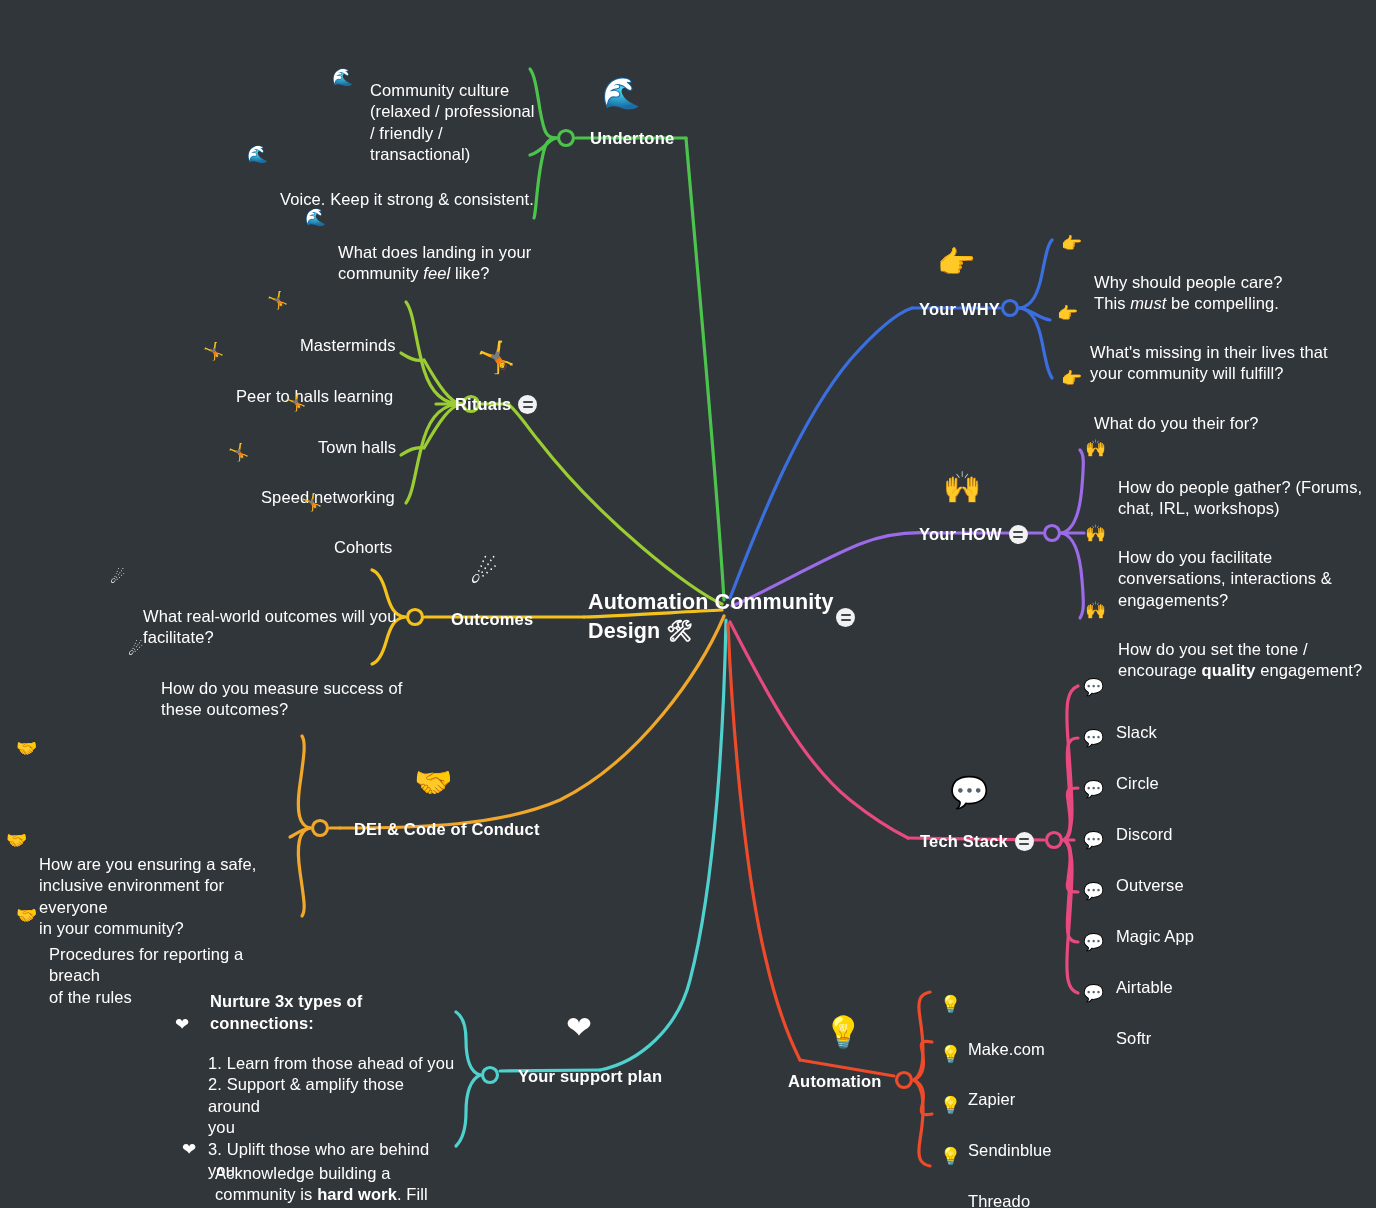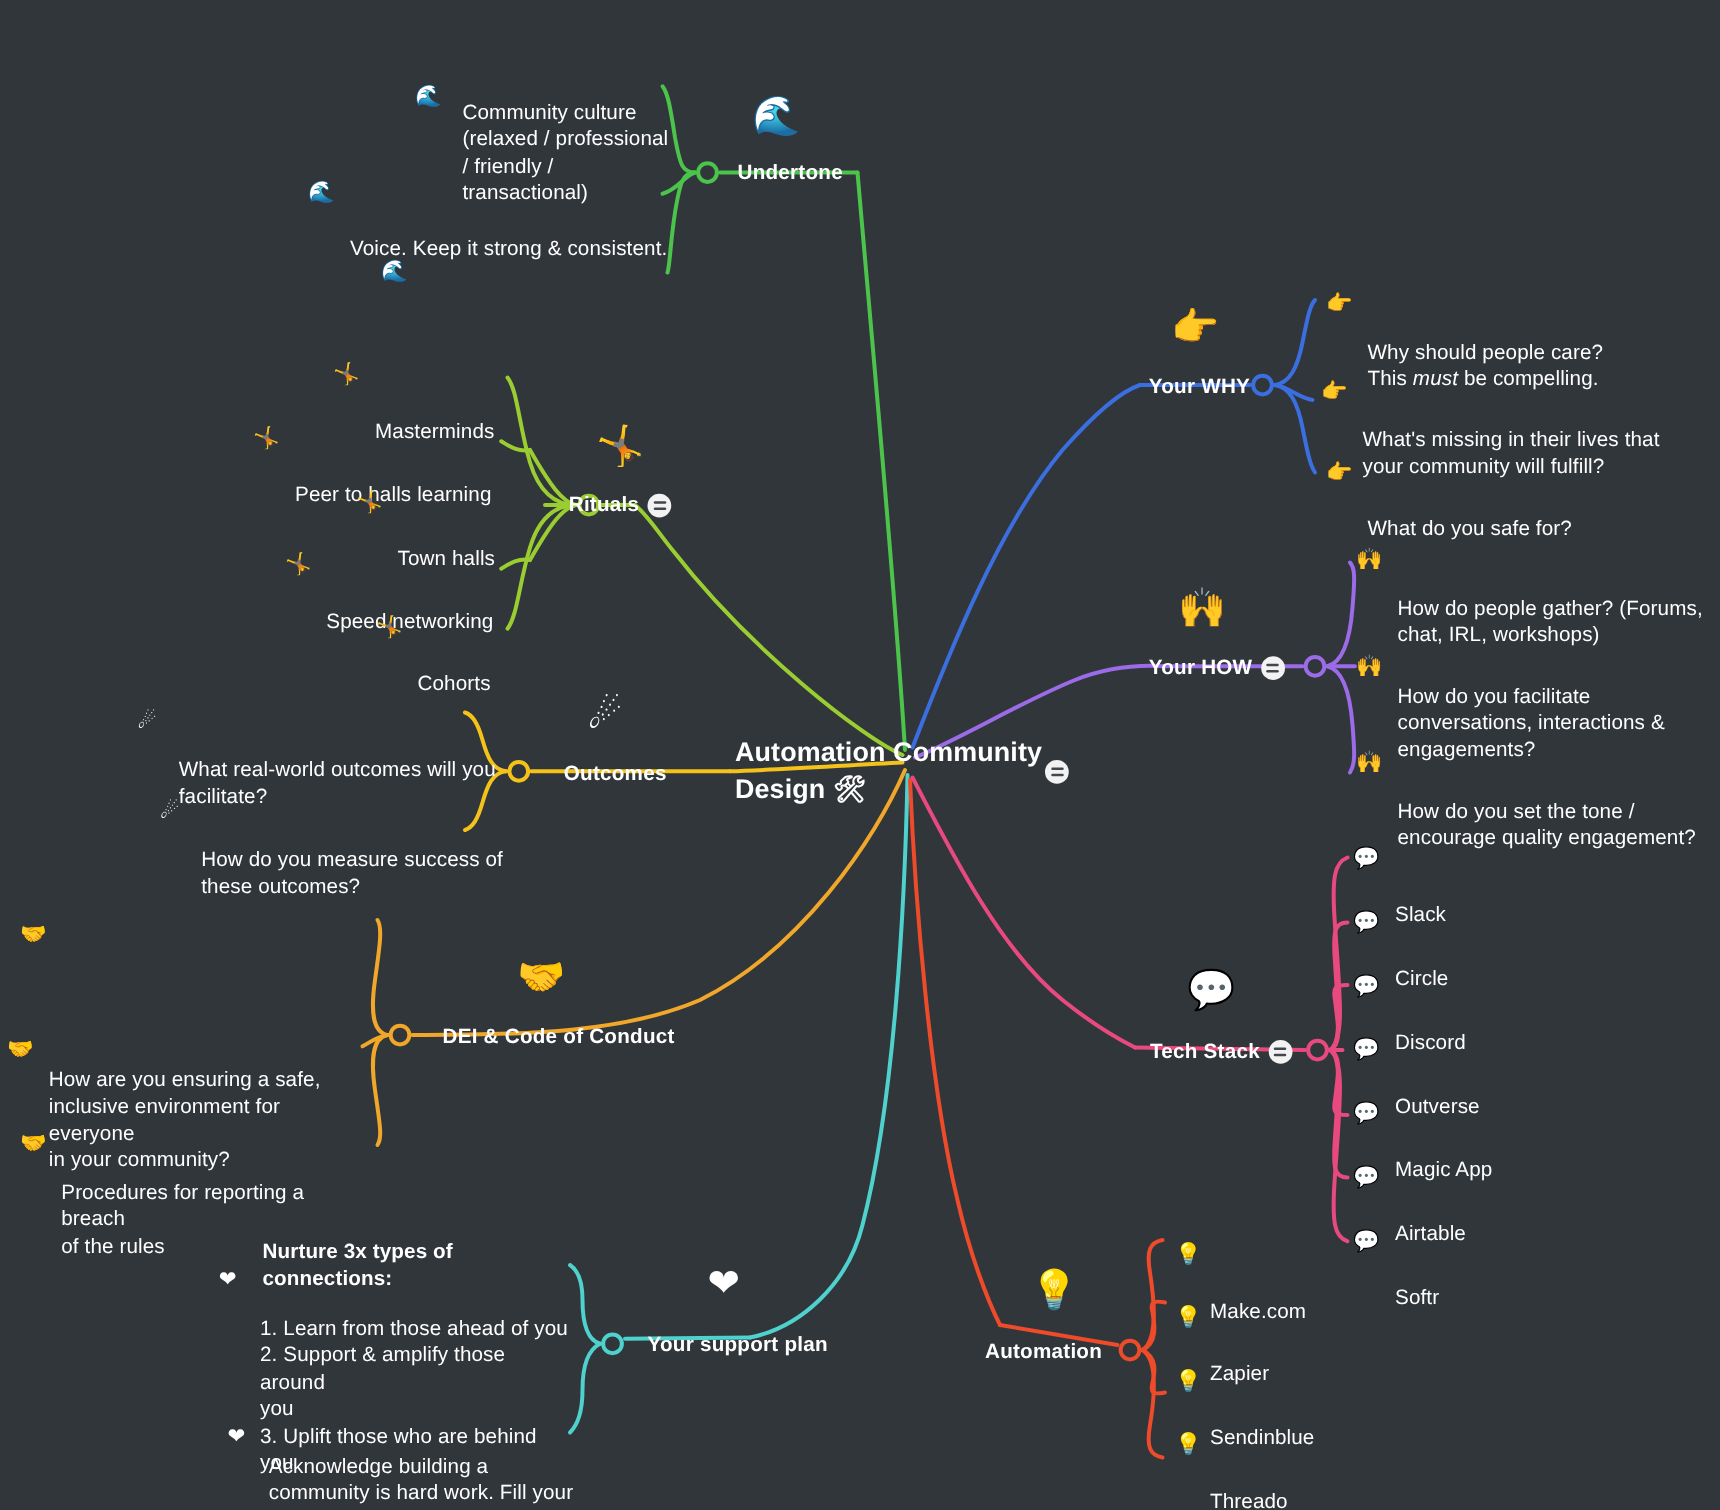--- a/index.html
+++ b/index.html
@@ -96,21 +96,21 @@
     border-radius: 1px;
     background: #41474d;
   }
   .note-badge::before { top: 6px; width: 10px; }
   .note-badge::after  { top: 10.5px; width: 10px; }
 
   .note-badge.abs {
     position: absolute;
   }
 
-  b, .b { font-weight: normal; }
+  b, .b { font-weight: bold; }
   i, .i { font-style: italic; }
 </style>
 </head>
 <body>
 
 <div id="canvas">
 
   <svg id="wires" viewBox="0 0 1376 1208">
     <g fill="none" stroke-width="3.2" stroke-linecap="round">
 
@@ -223,20 +223,22 @@
 transactional)</span>
   </div>
 
   <div class="node leaf" style="left:280px; top:146px; width:260px;">
     <span class="emoji" style="left:-33px; top:0px;">🌊</span>
     <span>Voice. Keep it strong &amp; consistent.</span>
   </div>
 
   <div class="node leaf" style="left:338px; top:199px; width:205px;">
     <span class="emoji" style="left:-33px; top:10px;">🌊</span>
+    <span>What does landing in your
+community <i>feel</i> like?</span>
   </div>
 
   <div class="node branch-title" style="left:455px; top:394px;">
     <span class="bigemoji" style="left:22px; top:-52px;">🤸</span>
     <span>Rituals</span>
     <span class="note-badge"></span>
   </div>
 
   <div class="node leaf" style="left:300px; top:292px;">
     <span class="emoji" style="left:-33px; top:0px;">🤸</span>
@@ -327,21 +329,21 @@
     <span>Why should people care?
 This <i>must</i> be compelling.</span>
   </div>
   <div class="node leaf" style="left:1090px; top:299px; width:245px;">
     <span class="emoji" style="left:-33px; top:6px;">👉</span>
     <span>What's missing in their lives that
 your community will fulfill?</span>
   </div>
   <div class="node leaf" style="left:1094px; top:370px;">
     <span class="emoji" style="left:-33px; top:0px;">👉</span>
-    <span>What do you safe for?</span>
+    <span>What do you their for?</span>
   </div>
 
   <div class="node branch-title" style="left:919px; top:524px;">
     <span class="bigemoji" style="left:24px; top:-52px;">🙌</span>
     <span>Your HOW</span>
     <span class="note-badge"></span>
   </div>
 
   <div class="node leaf" style="left:1118px; top:434px; width:245px;">
     <span class="emoji" style="left:-33px; top:6px;">🙌</span>

